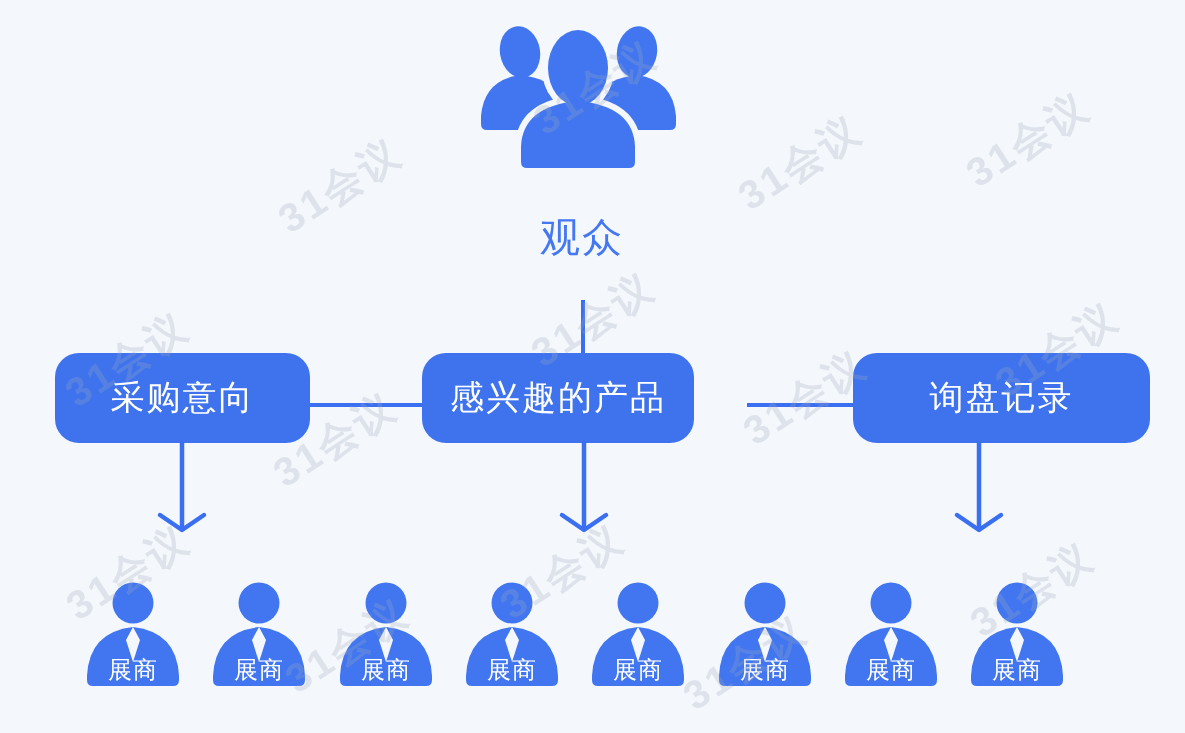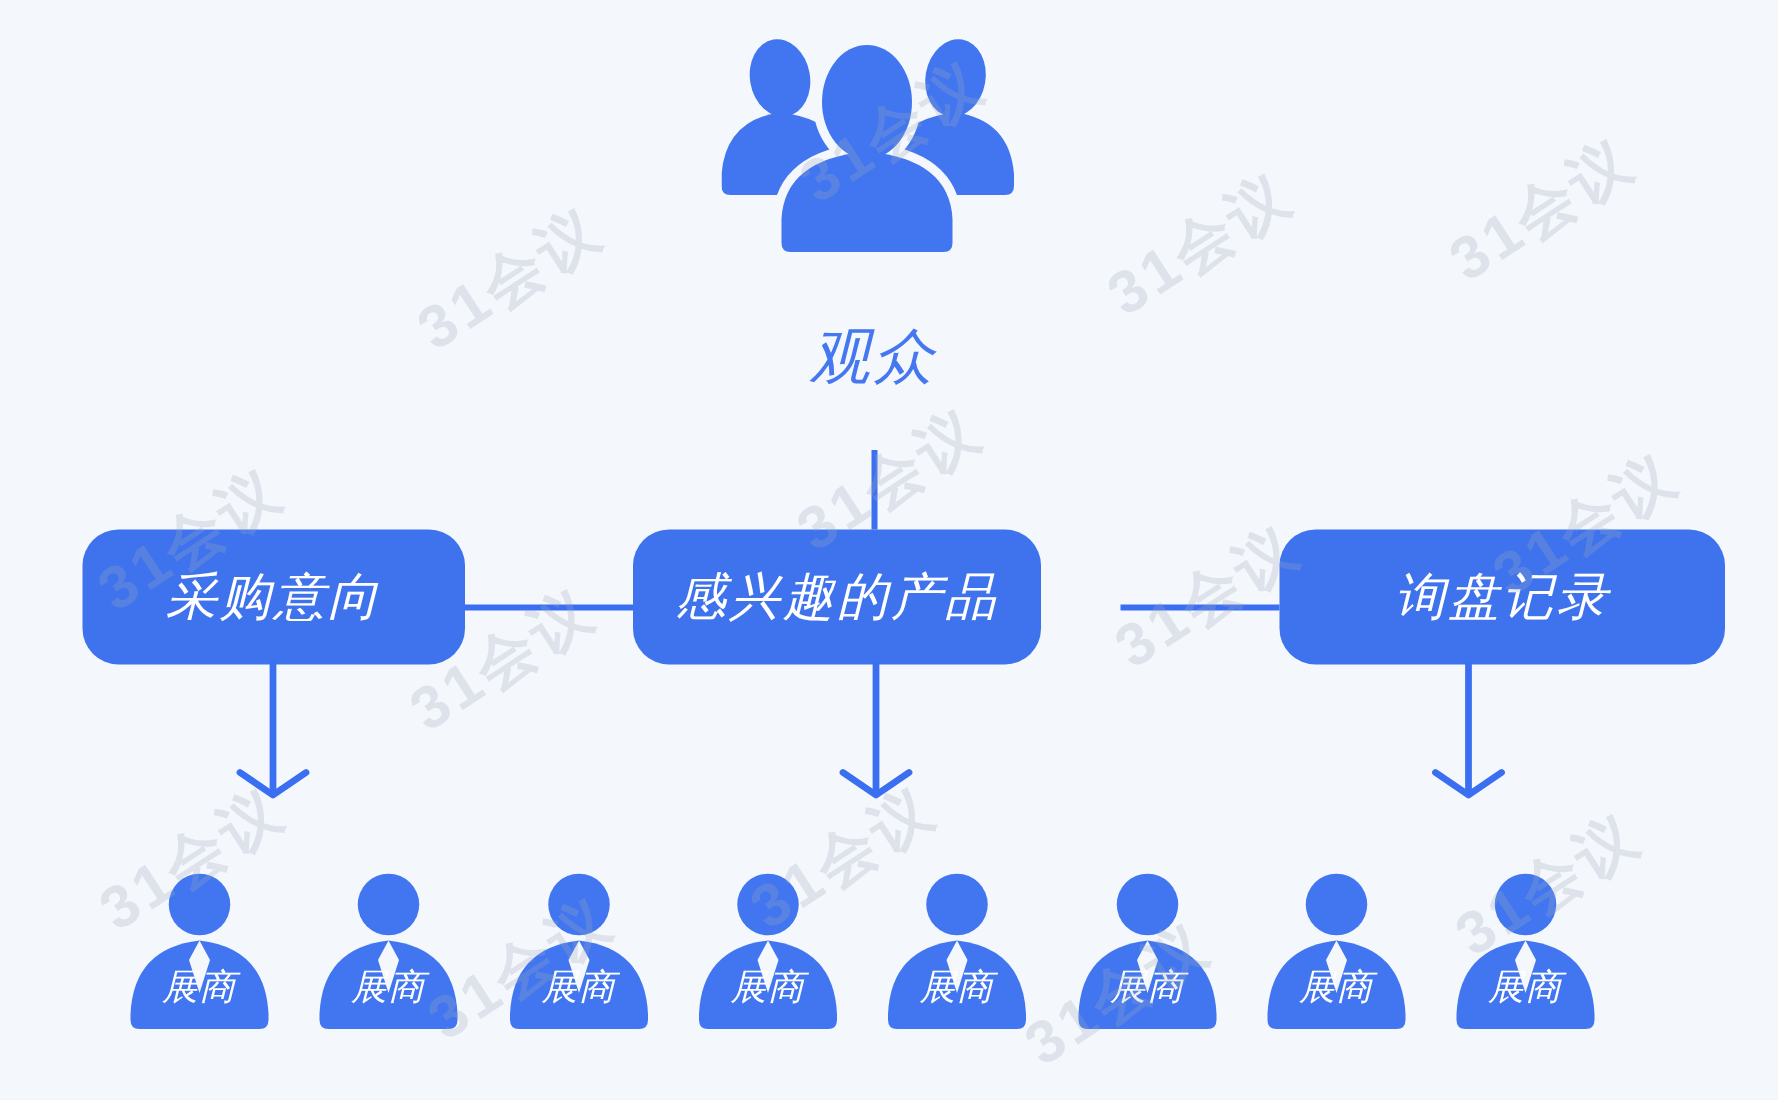--- a/index.html
+++ b/index.html
@@ -17,41 +17,41 @@
   .wm-layer{position:absolute;inset:0;z-index:5;pointer-events:none;}
   .wm{
     position:absolute;
     transform:translate(-50%,-50%) rotate(-33deg);
     font-size:40px;font-weight:700;letter-spacing:3px;
     color:rgba(160,170,190,0.26);
     white-space:nowrap;
     user-select:none;
   }
   
-  .layer{position:absolute;inset:0;z-index:1;font-style:italic;}
+  .layer{position:absolute;inset:0;z-index:1;}
   .root-label{
     position:absolute;left:482px;top:210px;width:200px;
     text-align:center;font-size:40px;font-weight:500;
     color:#4477f0;letter-spacing:2px;
   }
   .vline{position:absolute;background:#3b6ff2;width:4px;}
   .hline{position:absolute;background:#3b6ff2;height:4px;}
   .node-box{
     position:absolute;top:353px;height:90px;
     background:#3f73ee;border-radius:24px;
     display:flex;align-items:center;justify-content:center;
     color:#ffffff;font-size:34px;font-weight:500;letter-spacing:2px;
     white-space:nowrap;
   }
   .arrow{position:absolute;top:441px;}
   .person{
     position:absolute;top:582px;width:96px;height:104px;
   }
   .person-label{
-    position:absolute;left:0;top:60px;width:96px;
+    position:absolute;left:0;top:72px;width:96px;
     text-align:center;font-size:24px;color:#ffffff;
     letter-spacing:1px;
   }
 </style>
 </head>
 <body>
 
 <div class="stage">
 
   <div class="layer">

